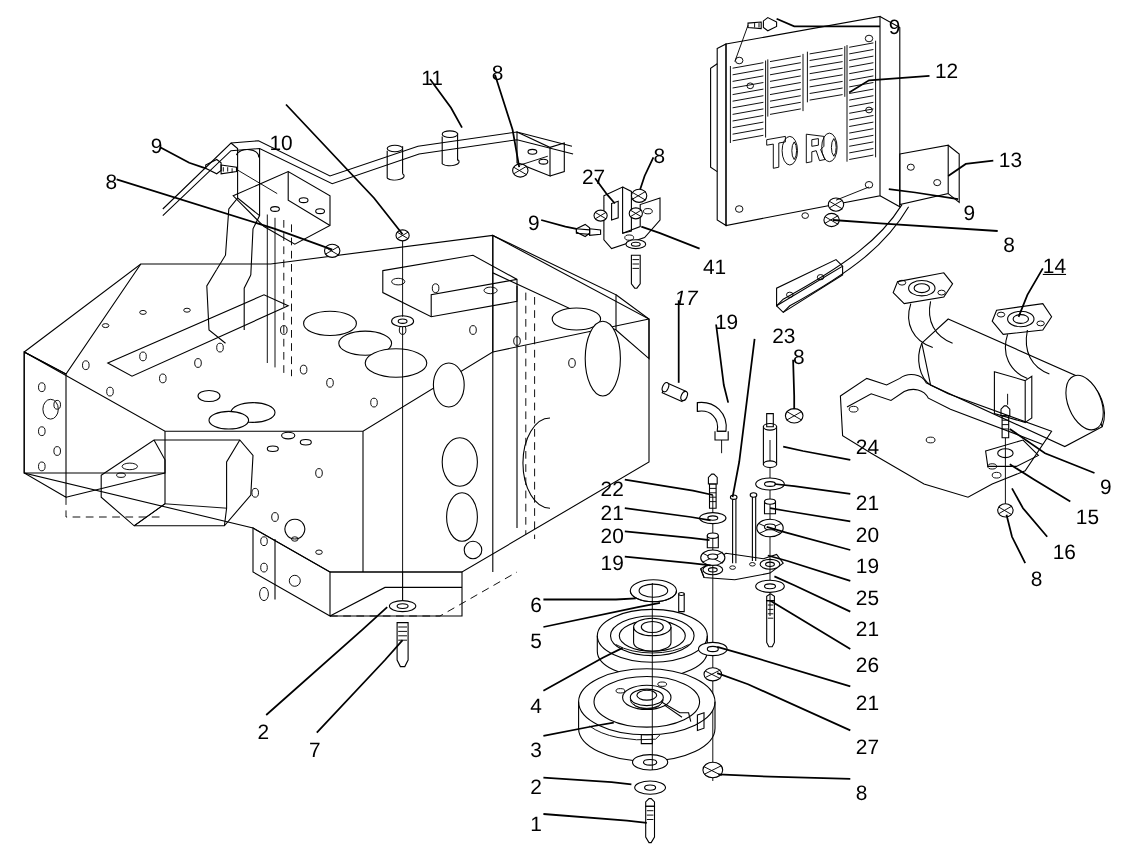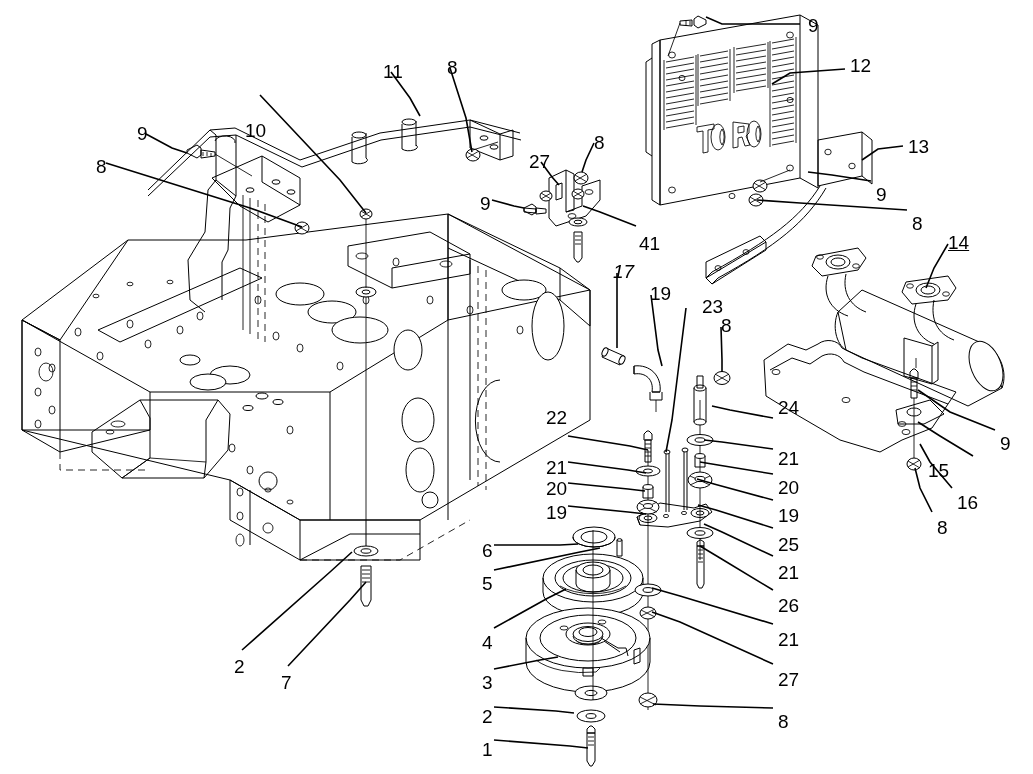--- a/index.html
+++ b/index.html
@@ -555,21 +555,21 @@
 </svg>
 
 <div id="callout-layer">
     <div class="cal" style="left: 808px; top: 16px;">9</div>
     <div class="cal" style="left: 850px; top: 56px;">12</div>
     <div class="cal" style="left: 908px; top: 137px; text-align: right;">13</div>
     <div class="cal" style="left: 876px; top: 185px;">9</div>
     <div class="cal" style="left: 912px; top: 214px;">8</div>
     <div class="cal" style="left: 948px; top: 233px; text-decoration: underline;">14</div>
     <div class="cal" style="left: 1000px; top: 434px;">9</div>
-    <div class="cal" style="left: 928px; top: 461px;">15</div>
+    <div class="cal" style="left: 978px; top: 461px;">15</div>
     <div class="cal" style="left: 957px; top: 493px;">16</div>
     <div class="cal" style="left: 937px; top: 518px;">8</div>
     <div class="cal" style="left: 383px; top: 62px;">11</div>
     <div class="cal" style="left: 447px; top: 58px;">8</div>
     <div class="cal" style="left: 245px; top: 85px; margin-top: 36px;">10</div>
     <div class="cal" style="left: 137px; top: 124px;">9</div>
     <div class="cal" style="left: 96px; top: 157px;">8</div>
     <div class="cal" style="left: 529px; top: 152px;">27</div>
     <div class="cal" style="left: 594px; top: 133px;">8</div>
     <div class="cal" style="left: 480px; top: 194px;">9</div>
@@ -581,21 +581,21 @@
     <div class="cal" style="left: 778px; top: 398px;">24</div>
     <div class="cal" style="left: 778px; top: 449px;">21</div>
     <div class="cal" style="left: 778px; top: 478px;">20</div>
     <div class="cal" style="left: 778px; top: 506px;">19</div>
     <div class="cal" style="left: 778px; top: 535px;">25</div>
     <div class="cal" style="left: 778px; top: 563px;">21</div>
     <div class="cal" style="left: 778px; top: 596px;">26</div>
     <div class="cal" style="left: 778px; top: 630px;">21</div>
     <div class="cal" style="left: 778px; top: 670px;">27</div>
     <div class="cal" style="left: 778px; top: 712px;">8</div>
-    <div class="cal" style="left: 546px; top: 408px; text-align: right;">22</div>
+    <div class="cal" style="left: 546px; top: 436px; text-align: right;">22</div>
     <div class="cal" style="left: 546px; top: 458px;">21</div>
     <div class="cal" style="left: 546px; top: 479px;">20</div>
     <div class="cal" style="left: 546px; top: 503px;">19</div>
     <div class="cal" style="left: 482px; top: 541px;">6</div>
     <div class="cal" style="left: 482px; top: 574px;">5</div>
     <div class="cal" style="left: 482px; top: 633px;">4</div>
     <div class="cal" style="left: 482px; top: 673px;">3</div>
     <div class="cal" style="left: 482px; top: 707px;">2</div>
     <div class="cal" style="left: 482px; top: 740px;">1</div>
     <div class="cal" style="left: 234px; top: 657px;">2</div>

